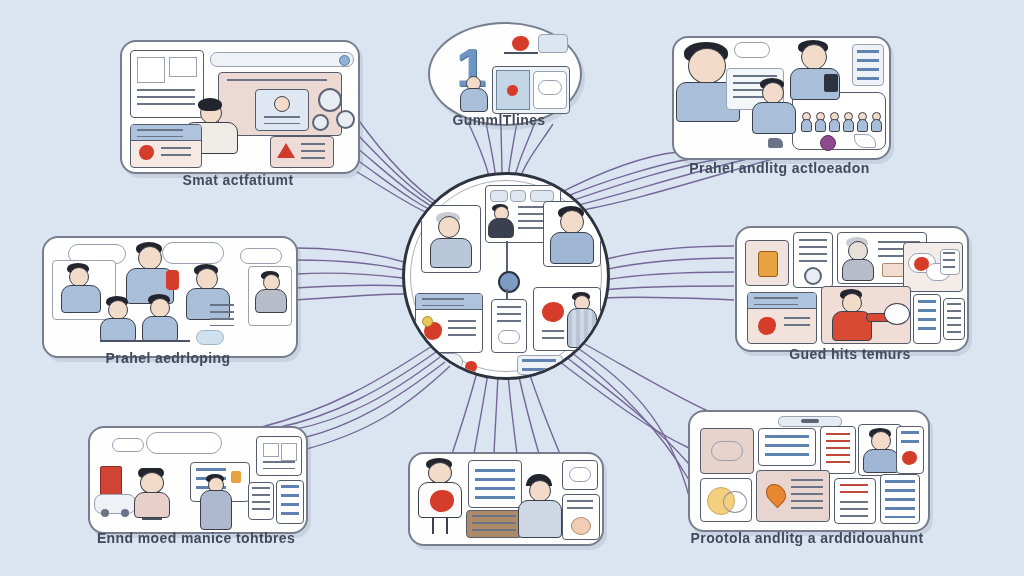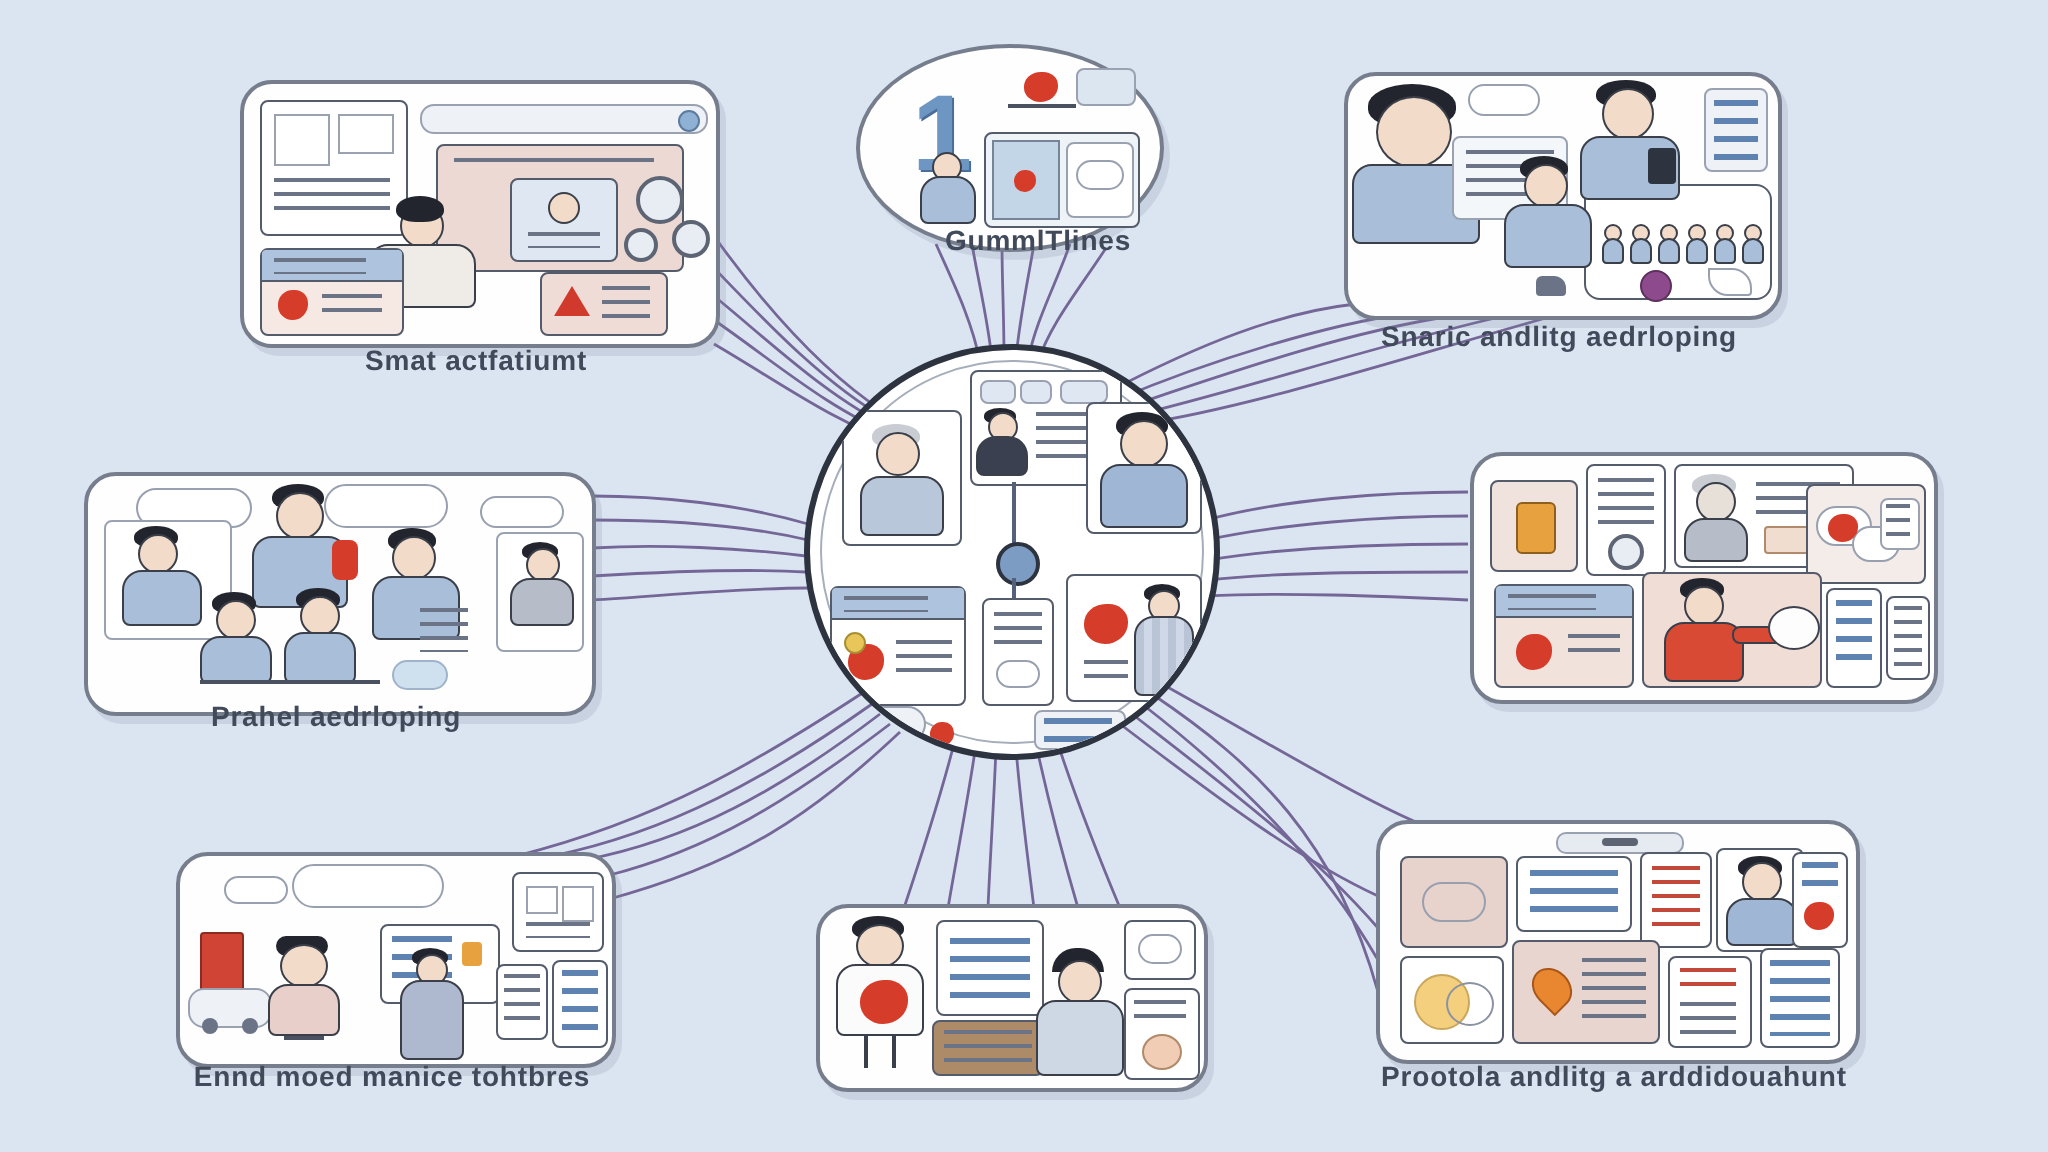--- a/index.html
+++ b/index.html
@@ -145,21 +145,21 @@
       <div style="position:absolute;left:3px;top:3px;width:32px;height:38px;background:#c3d6e8;border:1px solid #76849a;">
         <div class="blob" style="left:10px;top:14px;width:11px;height:11px;"></div>
       </div>
       <div class="card soft" style="left:40px;top:4px;width:32px;height:36px;">
         <div class="cloud" style="left:4px;top:8px;width:22px;height:13px;"></div>
       </div>
     </div>
     <div class="head" style="left:36px;top:52px;width:13px;height:13px;"></div>
     <div class="shirt" style="left:30px;top:64px;width:26px;height:22px;"></div>
   </div>
-  <div class="caption" style="left:444px;top:112px;width:150px;">GummlTlines</div>
+  <div class="caption" style="left:424px;top:112px;width:150px;">GummlTlines</div>
 
   <div class="panel" style="left:672px;top:36px;width:215px;height:120px;">
     <div class="cloud" style="left:60px;top:4px;width:34px;height:14px;"></div>
     <div class="hair" style="left:10px;top:4px;width:44px;height:22px;"></div>
     <div class="head" style="left:14px;top:10px;width:36px;height:34px;"></div>
     <div class="shirt" style="left:2px;top:44px;width:62px;height:38px;"></div>
     <div class="card soft" style="left:52px;top:30px;width:56px;height:40px;background:#f4f7fa;">
       <div class="tlines" style="left:6px;top:6px;width:44px;height:26px;"></div>
     </div>
     <div class="card" style="left:118px;top:54px;width:92px;height:56px;border-radius:8px;"></div>
@@ -184,21 +184,21 @@
       <div class="head" style="left:70px;top:0;width:7px;height:7px;"></div>
         <div class="shirt" style="left:69px;top:7px;width:9px;height:11px;"></div>
     </div>
     <div class="card soft" style="left:178px;top:6px;width:30px;height:40px;background:#eef2f7;">
       <div class="blines" style="left:4px;top:5px;width:22px;height:30px;"></div>
     </div>
     <div style="position:absolute;left:94px;top:100px;width:15px;height:10px;background:#6b7486;border-radius:3px 6px 2px 2px;"></div>
     <div class="dot" style="left:146px;top:97px;width:14px;height:14px;background:#8d4b8d;border:1.5px solid #5c2f5c;"></div>
     <div class="cloud" style="left:180px;top:96px;width:20px;height:12px;border-radius:0 10px 2px 10px;"></div>
   </div>
-  <div class="caption" style="left:672px;top:160px;width:215px;">Snaric andlitg aedrloping</div>
+  <div class="caption" style="left:672px;top:160px;width:215px;">Prahel andlitg actloeadon</div>
 
   <div class="panel" style="left:42px;top:236px;width:252px;height:118px;">
     <div class="cloud" style="left:24px;top:6px;width:56px;height:18px;"></div>
     <div class="cloud" style="left:118px;top:4px;width:60px;height:20px;"></div>
     <div class="cloud" style="left:196px;top:10px;width:40px;height:14px;"></div>
     <div class="card soft" style="left:8px;top:22px;width:62px;height:58px;">
       <div class="hair" style="left:14px;top:2px;width:22px;height:11px;"></div>
       <div class="head" style="left:16px;top:6px;width:18px;height:18px;"></div>
       <div class="shirt" style="left:8px;top:24px;width:38px;height:26px;"></div>
     </div>
@@ -313,20 +313,21 @@
       <div style="position:absolute;left:44px;top:26px;width:24px;height:7px;background:#d94a35;border:1.5px solid #3a3f4a;border-radius:4px;"></div>
       <div class="dot" style="left:62px;top:16px;width:24px;height:20px;background:#fdfdfd;border:1.5px solid #3c414d;"></div>
     </div>
     <div class="card" style="left:176px;top:66px;width:26px;height:48px;">
       <div class="blines" style="left:4px;top:5px;width:18px;height:36px;"></div>
     </div>
     <div class="card" style="left:206px;top:70px;width:20px;height:40px;">
       <div class="tlines" style="left:3px;top:4px;width:14px;height:30px;"></div>
     </div>
   </div>
+  <div class="caption" style="left:735px;top:346px;width:230px;">Gued hits temurs</div>
 
   <div class="panel" style="left:88px;top:426px;width:216px;height:104px;">
     <div class="cloud" style="left:56px;top:4px;width:74px;height:20px;"></div>
     <div class="cloud" style="left:22px;top:10px;width:30px;height:12px;"></div>
     <div style="position:absolute;left:10px;top:38px;width:20px;height:28px;background:#cf4434;border:1.5px solid #8e2b20;border-radius:2px;"></div>
     <div class="card soft" style="left:4px;top:66px;width:40px;height:18px;border-radius:8px;background:#eef2f7;">
       <div class="dot" style="left:6px;bottom:-4px;width:8px;height:8px;background:#6b7486;"></div>
       <div class="dot" style="right:6px;bottom:-4px;width:8px;height:8px;background:#6b7486;"></div>
     </div>
     <div class="hair" style="left:48px;top:40px;width:26px;height:10px;border-radius:10px;"></div>

